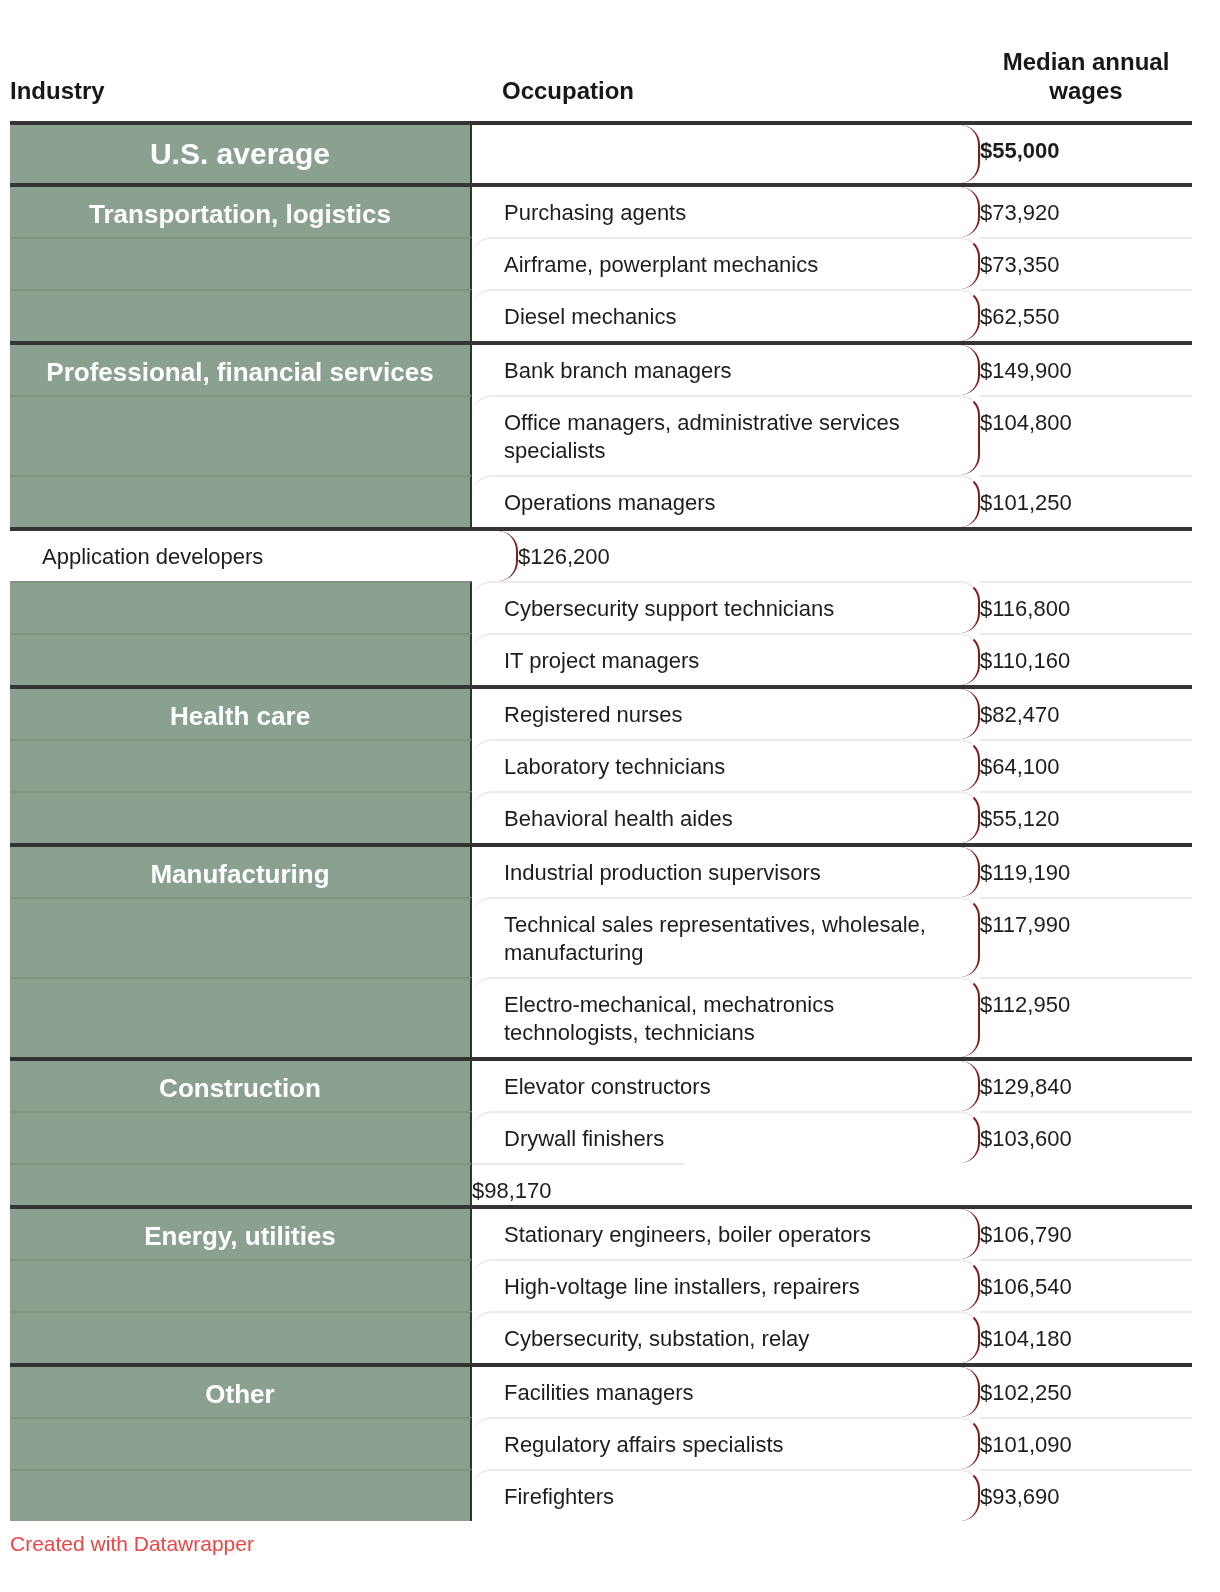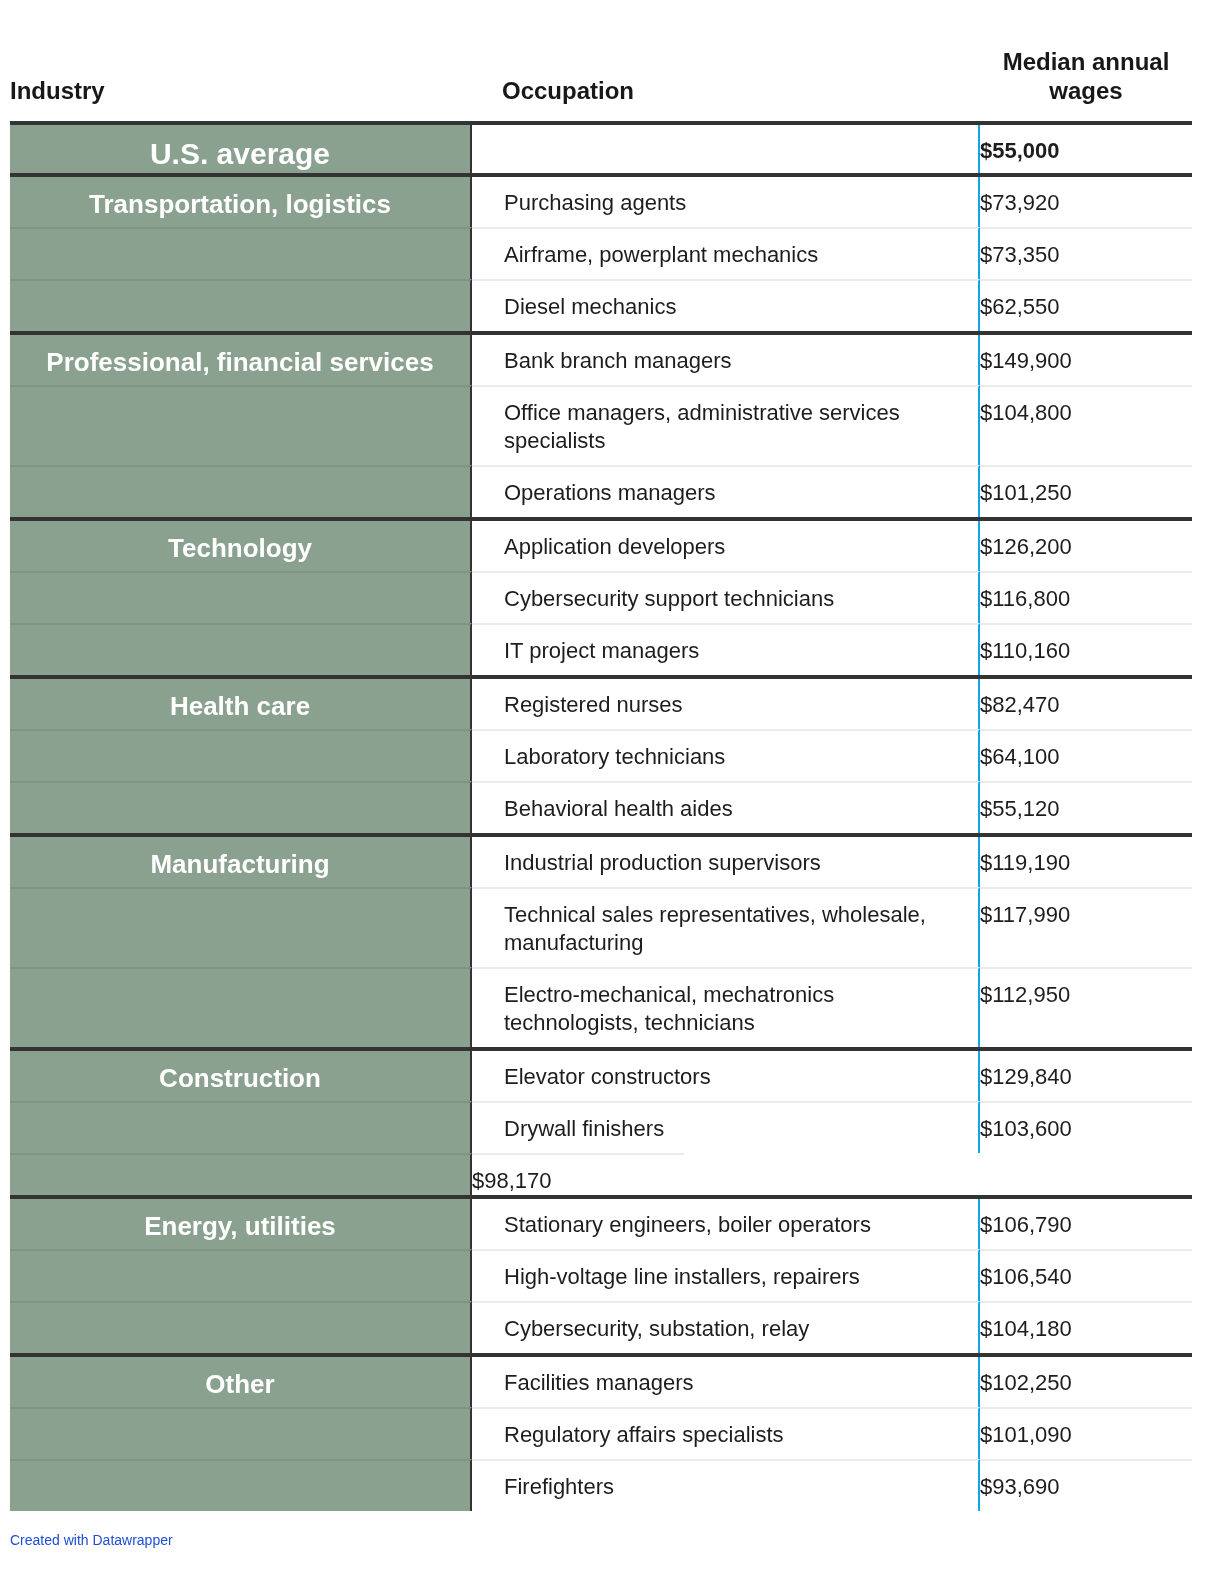--- a/index.html
+++ b/index.html
@@ -8,26 +8,26 @@
   .thead { position: relative; height: 121px; border-bottom: 4px solid #333333; box-sizing: content-box; }
   .th { position: absolute; bottom: 16px; font-weight: bold; font-size: 24px; line-height: 29px; color: #181818; }
   .th.industry { left: 0; width: 462px; }
   .th.occupation { left: 492px; }
   .th.wages { left: 970px; width: 212px; text-align: center; }
   .group { position: relative; border-bottom: 4px solid #333333; }
   .group:last-child { border-bottom: none; }
   .row { display: flex; position: relative; }
   .cell-ind { width: 462px; background: #8ba190; color: #ffffff; font-weight: bold; font-size: 26px; text-align: center; box-sizing: border-box; padding-top: 12px; border-right: 2px solid #333; }
   .row + .row .cell-ind { border-top: 2px solid #7f957f; }
-  .cell-occ { width: 508px; box-sizing: border-box; padding: 12px 20px 10px 32px; font-size: 22px; line-height: 28px; border-right: 2px solid #0ea5e9; }
+  .cell-occ { width: 508px; box-sizing: border-box; padding: 12px 20px 10px 32px; font-size: 22px; line-height: 28px; border-right: 2px solid #7f1d1d; border-radius: 20px; }
   .cell-wage { width: 212px; box-sizing: border-box; padding-top: 12px; font-size: 22px; line-height: 28px; text-align: left; }
   .row + .row .cell-occ, .row + .row .cell-wage { border-top: 2px solid #ebebeb; }
-  .us .cell-ind { font-size: 30px; padding-top: 12px; height: 48px; }
+  .us .cell-ind { font-size: 30px; padding-top: 12px; height: 58px; }
   .us .cell-wage { font-weight: bold; padding-top: 12px; }
-  .footer { position: absolute; left: 10px; top: 1532px; font-size: 14px; color: #1d4ed8; }
+  .footer { position: absolute; left: 10px; top: 1532px; font-size: 21px; color: #ef4444; }
 </style>
 </head>
 <body>
 
 <div class="table">
   <div class="thead">
     <div class="th industry">Industry</div>
     <div class="th occupation">Occupation</div>
     <div class="th wages">
       <div>Median annual</div>
@@ -72,21 +72,20 @@
         <div class="cell-wage">$104,800</div>
       </div>
       <div class="row">
         <div class="cell-ind"></div>
         <div class="cell-occ">Operations managers</div>
         <div class="cell-wage">$101,250</div>
       </div>
     </div>
     <div class="group">
       <div class="row">
-        <div class="cell-ind">Technology</div>
         <div class="cell-occ">Application developers</div>
         <div class="cell-wage">$126,200</div>
       </div>
       <div class="row">
         <div class="cell-ind"></div>
         <div class="cell-occ">Cybersecurity support technicians</div>
         <div class="cell-wage">$116,800</div>
       </div>
       <div class="row">
         <div class="cell-ind"></div>

